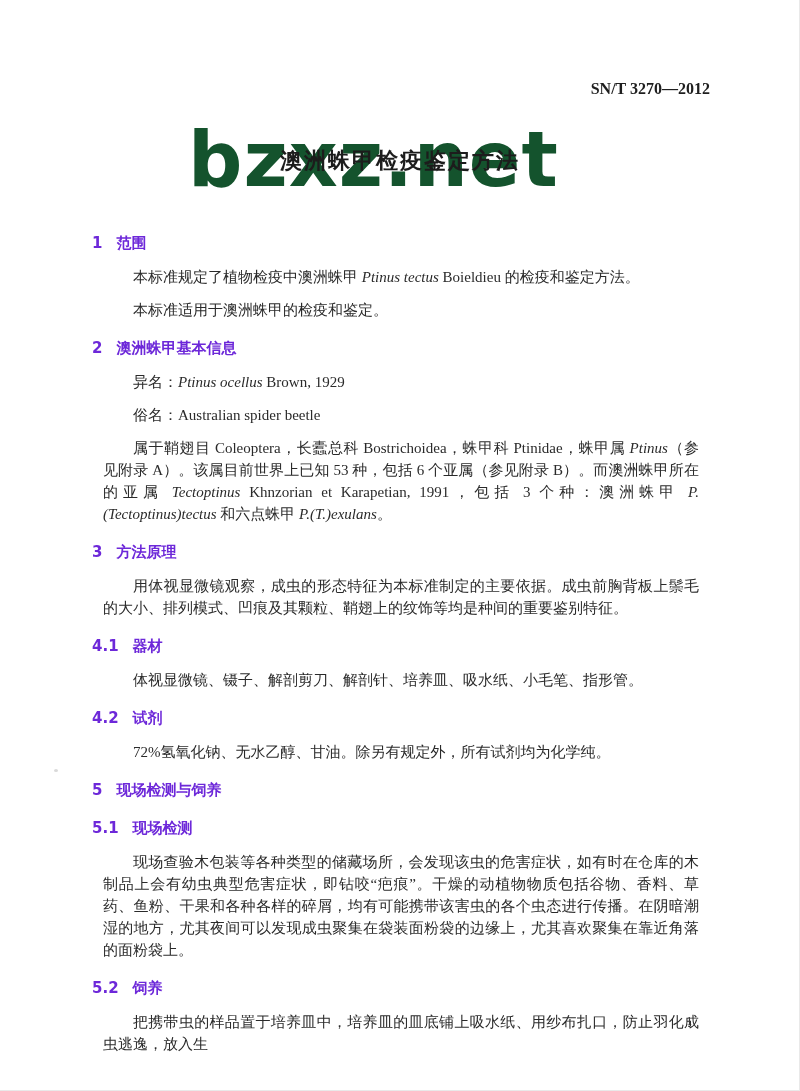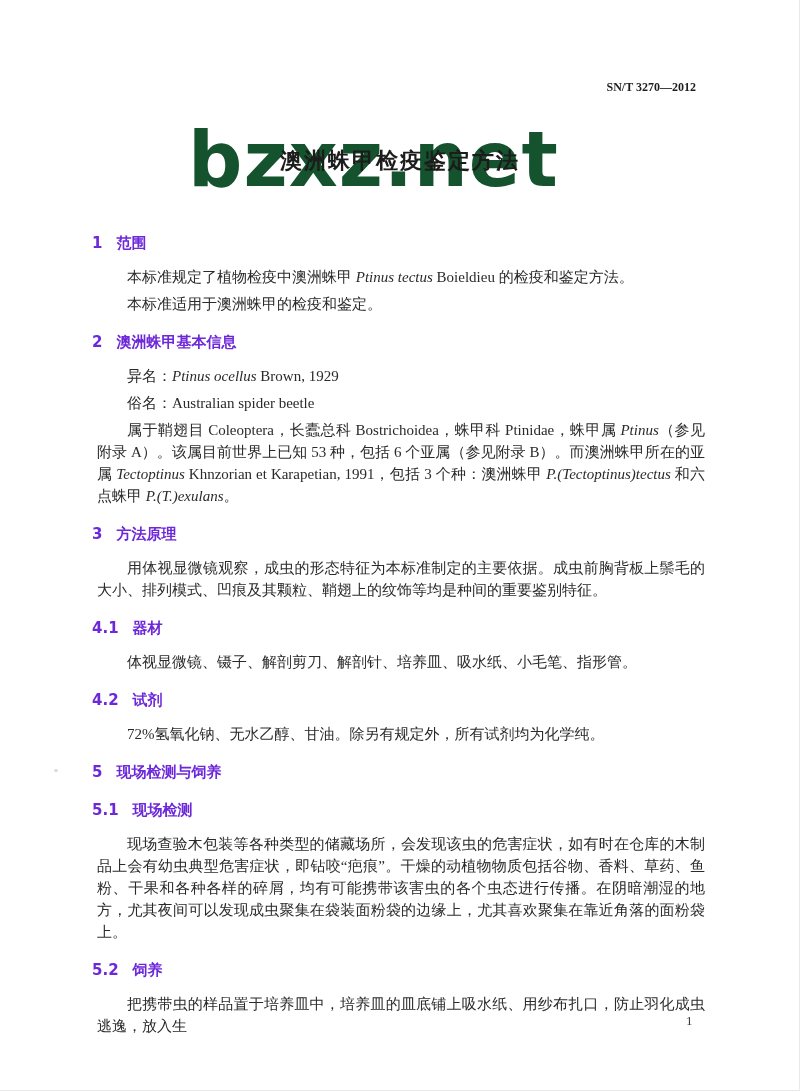--- a/index.html
+++ b/index.html
@@ -14,23 +14,23 @@
     box-shadow:inset -1px -1px 0 #e9e9e9;
   }
   .watermark{
     position:absolute;top:122px;left:188px;
     font-family:"DejaVu Sans","Liberation Sans",sans-serif;
     font-weight:bold;font-size:76px;line-height:1;
     color:#14532d;letter-spacing:1px;
     z-index:0;user-select:none;
   }
   .header-code{
-    position:absolute;top:80px;right:104px;
+    position:absolute;top:80px;right:90px;
     font-family:"Liberation Serif","DejaVu Serif",serif;
-    font-weight:bold;font-size:12px;color:#1e1e1e;
+    font-weight:bold;font-size:16px;color:#1e1e1e;
     z-index:2;
   }
   .doc-title{
     position:absolute;top:146px;left:0;right:0;
     text-align:center;
     font-family:"DejaVu Sans","Liberation Sans",sans-serif;
     font-weight:bold;font-size:22px;color:#1c1c1c;
     letter-spacing:2px;
     z-index:1;
   }
@@ -40,21 +40,21 @@
     font-size:15px;line-height:22px;
   }
   .sec-h{
     font-family:"DejaVu Sans","Liberation Sans",sans-serif;
     font-weight:bold;font-size:15px;color:#6d28d9;
     margin:16px 0 12px 0;
     line-height:22px;
   }
   .sec-h .sec-num{display:inline-block;margin-right:14px;}
   .para{
-    margin:5px;
+    margin:11px;
     text-indent:2em;
     text-align:justify;
     color:#2a2a2a;
   }
   .para i{font-style:italic;}
   .page-number{
     position:absolute;top:1013px;left:686px;
     font-size:13px;color:#3a3a3a;
     z-index:1;
   }

